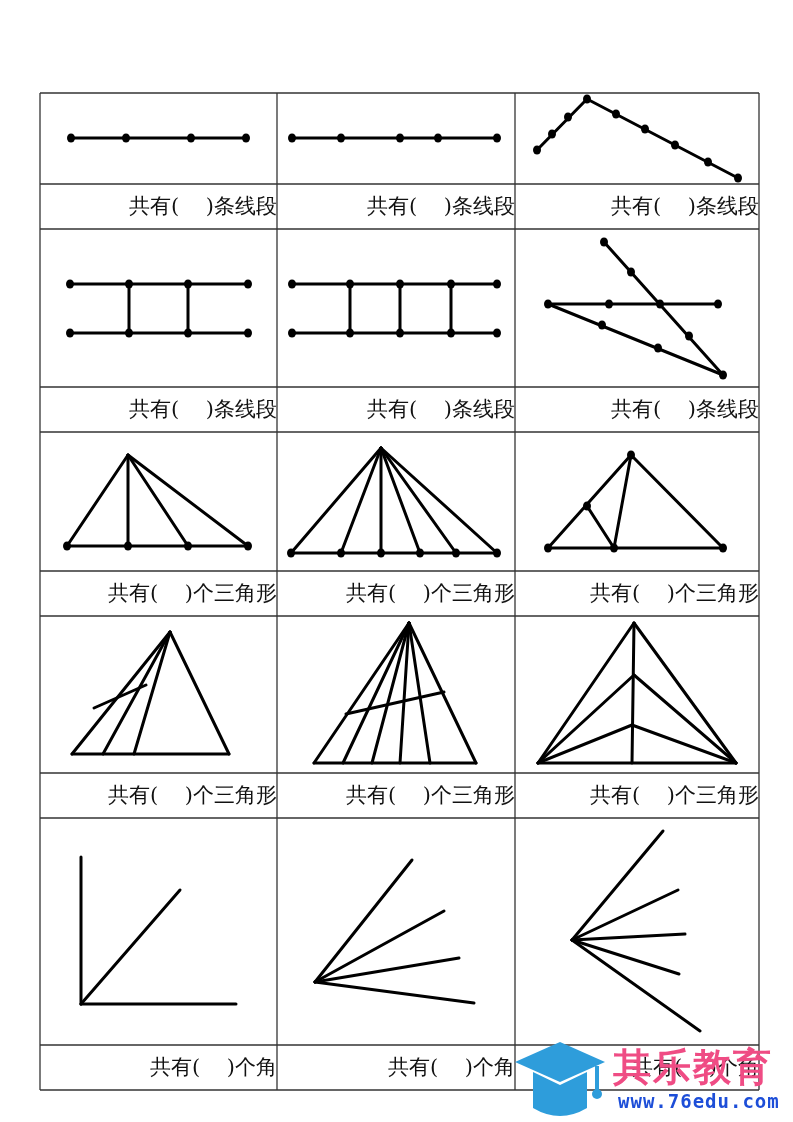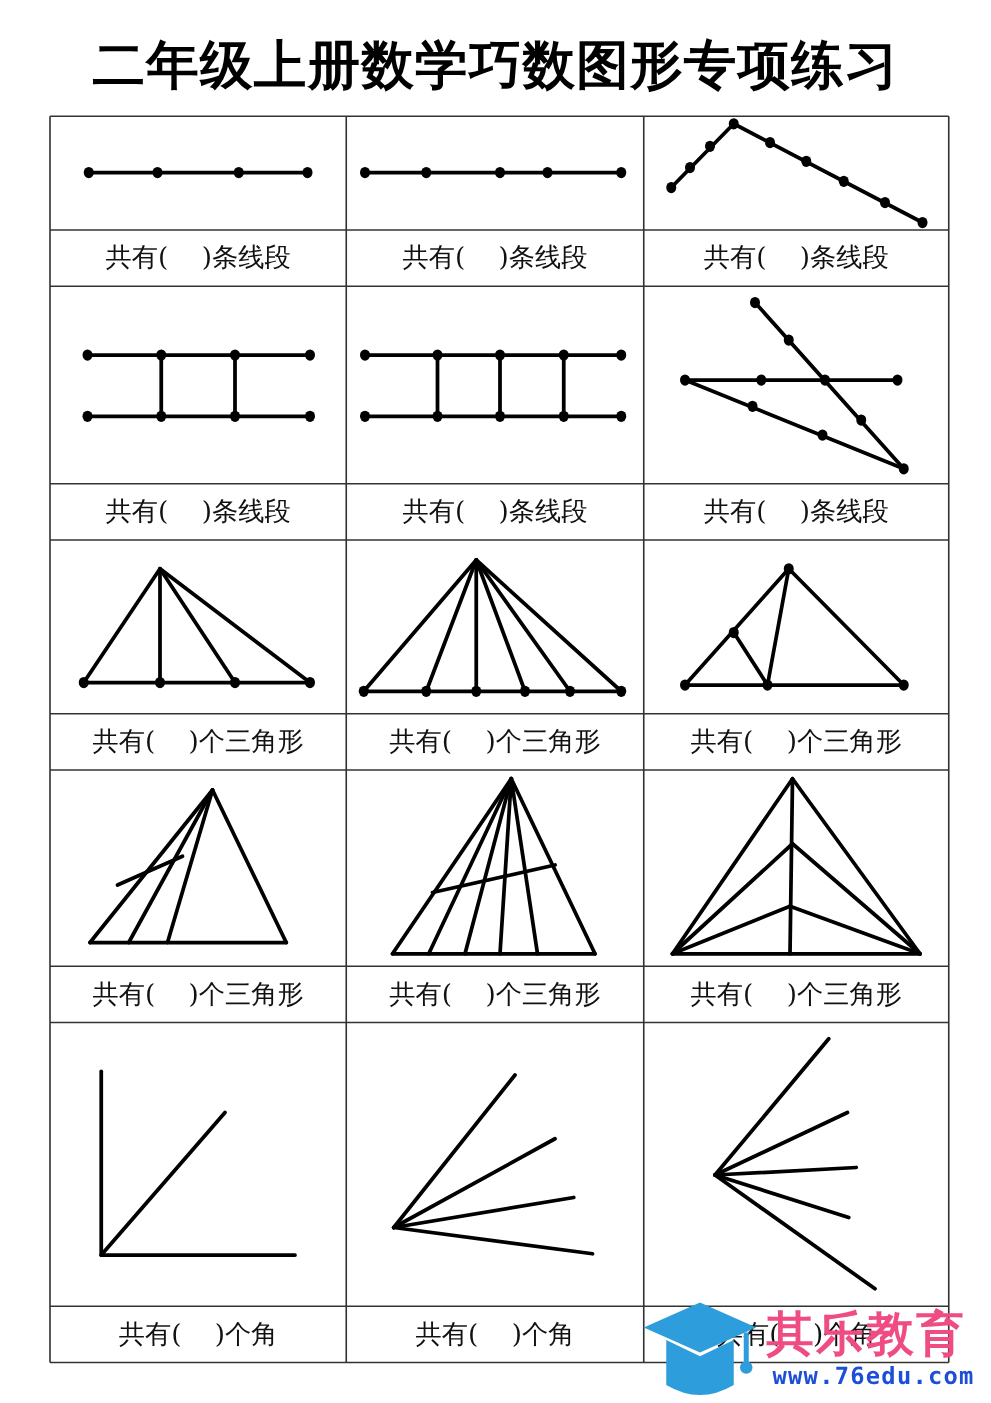--- a/index.html
+++ b/index.html
@@ -2,33 +2,32 @@
 <html><head>
 <meta charset="utf-8">
 <style>
   html, body { margin: 0; padding: 0; background: #ffffff; }
   body { width: 793px; height: 1122px; position: relative; overflow: hidden;
          font-family: "DejaVu Sans", "Liberation Sans", sans-serif; }
   .title { position: absolute; left: 0; top: 22px; width: 793px; text-align: center;
            font-size: 42px; font-weight: bold; color: #000; letter-spacing: 1px; line-height: 60px; }
   .sheet { position: absolute; left: 0; top: 0; width: 793px; height: 1122px; }
   svg.grid { position: absolute; left: 0; top: 0; }
-  .label { position: absolute; text-align: center; font-size: 21px; color: #111;
+  .label { position: absolute; text-align: right; font-size: 21px; color: #111;
            font-family: "DejaVu Serif", "Liberation Serif", serif; white-space: pre; }
   .wm { position: absolute; left: 515px; top: 1040px; width: 278px; height: 82px; }
   .wm-text { position: absolute; left: 98px; top: 2px; font-size: 38px; font-weight: bold; color: #ef4c84;
              letter-spacing: 2px; white-space: nowrap; }
   .wm-url { position: absolute; left: 103px; top: 50px; font-size: 19px; font-weight: bold; color: #1d4ed8;
             letter-spacing: 1px; font-family: "DejaVu Sans Mono", monospace; }
 </style>
 </head>
 <body>
 
 <div class="sheet">
-  <div class="title">二年级上册数学巧数图形专项练习</div>
 
   <svg class="grid" id="grid" width="793" height="1122" xmlns="http://www.w3.org/2000/svg">
       <line x1="40" y1="93" x2="40" y2="1090" stroke="#333" stroke-width="1.3"></line>
       <line x1="277" y1="93" x2="277" y2="1090" stroke="#333" stroke-width="1.3"></line>
       <line x1="515" y1="93" x2="515" y2="1090" stroke="#333" stroke-width="1.3"></line>
       <line x1="759" y1="93" x2="759" y2="1090" stroke="#333" stroke-width="1.3"></line>
       <line x1="40" y1="93" x2="759" y2="93" stroke="#333" stroke-width="1.3"></line>
       <line x1="40" y1="184" x2="759" y2="184" stroke="#333" stroke-width="1.3"></line>
       <line x1="40" y1="229" x2="759" y2="229" stroke="#333" stroke-width="1.3"></line>
       <line x1="40" y1="387" x2="759" y2="387" stroke="#333" stroke-width="1.3"></line>

